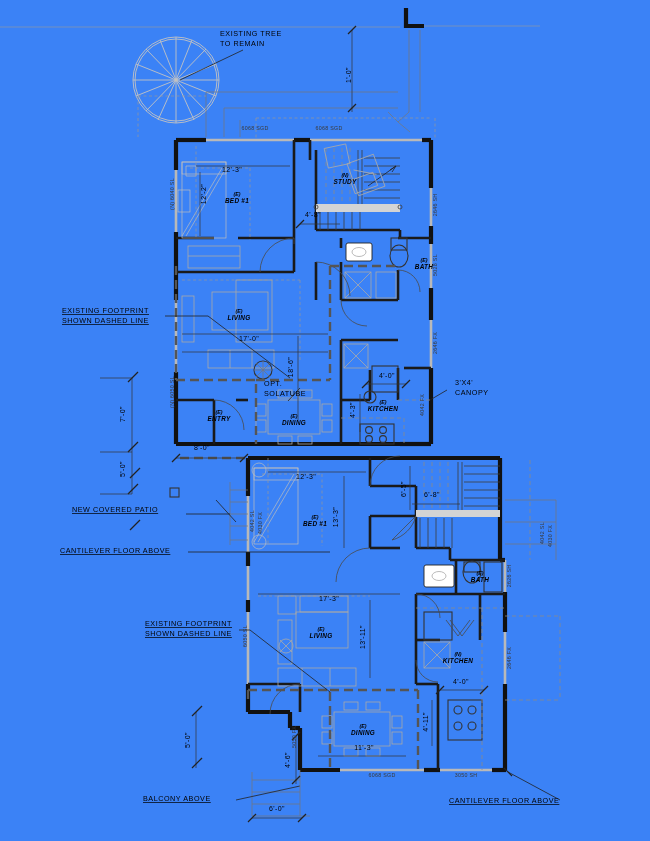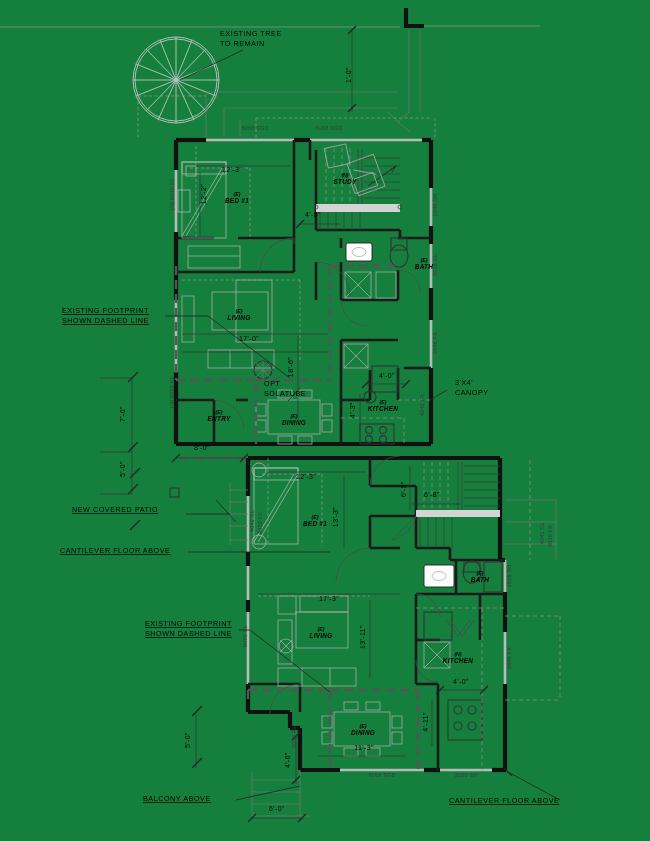--- a/index.html
+++ b/index.html
@@ -1,17 +1,17 @@
 <!DOCTYPE html>
 <html><head>
 <meta charset="utf-8">
 <style>
   html,body{margin:0;padding:0;background:#ffffff;}
   body{width:650px;height:841px;overflow:hidden;font-family:"Liberation Sans",sans-serif;}
-  #stage{position:relative;width:650px;height:841px;background:#15803d;}
+  #stage{position:relative;width:650px;height:841px;background:#3b82f6;}
   svg#plan{position:absolute;left:0;top:0;width:650px;height:841px;}
   .wall{stroke:#000;fill:none;}
   .w-heavy{stroke-width:4.2;stroke:#111;}
   .w-med{stroke-width:2.6;stroke:#1a1a1a;}
   .w-thin{stroke-width:1.1;stroke:#333;}
   .w-hair{stroke-width:0.7;stroke:#777;}
   .w-light{stroke-width:0.6;stroke:#9a9a9a;}
   .dash-foot{stroke:#555;stroke-width:2.4;fill:none;stroke-dasharray:9 5;}
   .dash-thin{stroke:#8a8a8a;stroke-width:0.8;fill:none;stroke-dasharray:4 3;}
   .dash-fine{stroke:#999;stroke-width:0.7;fill:none;stroke-dasharray:3 2.5;}

